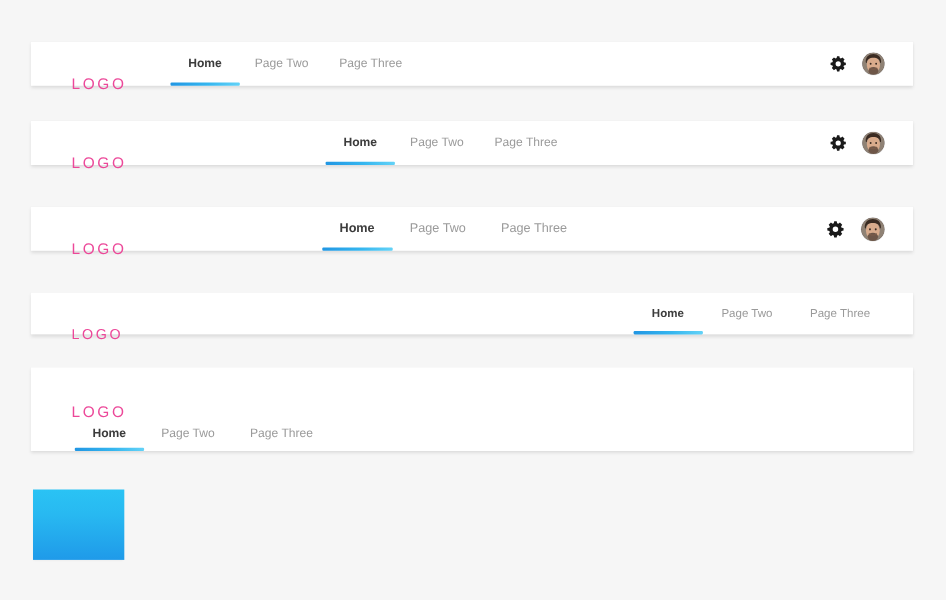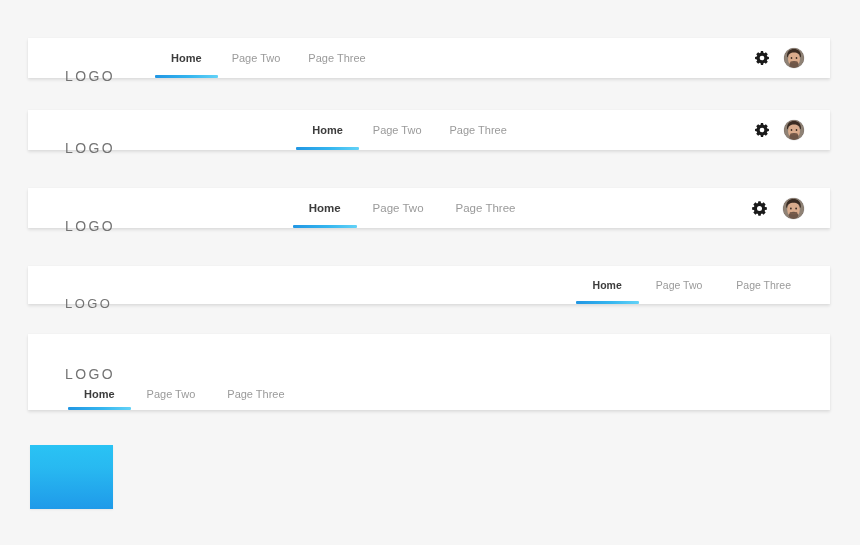--- a/index.html
+++ b/index.html
@@ -28,21 +28,21 @@
 
   
   .nav-1 { top: 38px;  height: 40px; }
   .nav-2 { top: 110px; height: 40px; }
   .nav-3 { top: 188px; height: 40px; }
   .nav-4 { top: 266px; height: 38px; }
   .nav-5 { top: 334px; height: 76px; display: block; }
 
   
   .logo {
-    color: #737373;
+    color: #ec4899;
     letter-spacing: 2.4px;
     font-weight: 400;
     white-space: nowrap;
     user-select: none;
     margin-top: 36px;
   }
   .nav-1 .logo { font-size: 14px; margin-left: 37px; }
   .nav-2 .logo { font-size: 14px; margin-left: 37px; }
   .nav-3 .logo { font-size: 14px; margin-left: 37px; }
   .nav-4 .logo { font-size: 13px; margin-left: 37px; }

